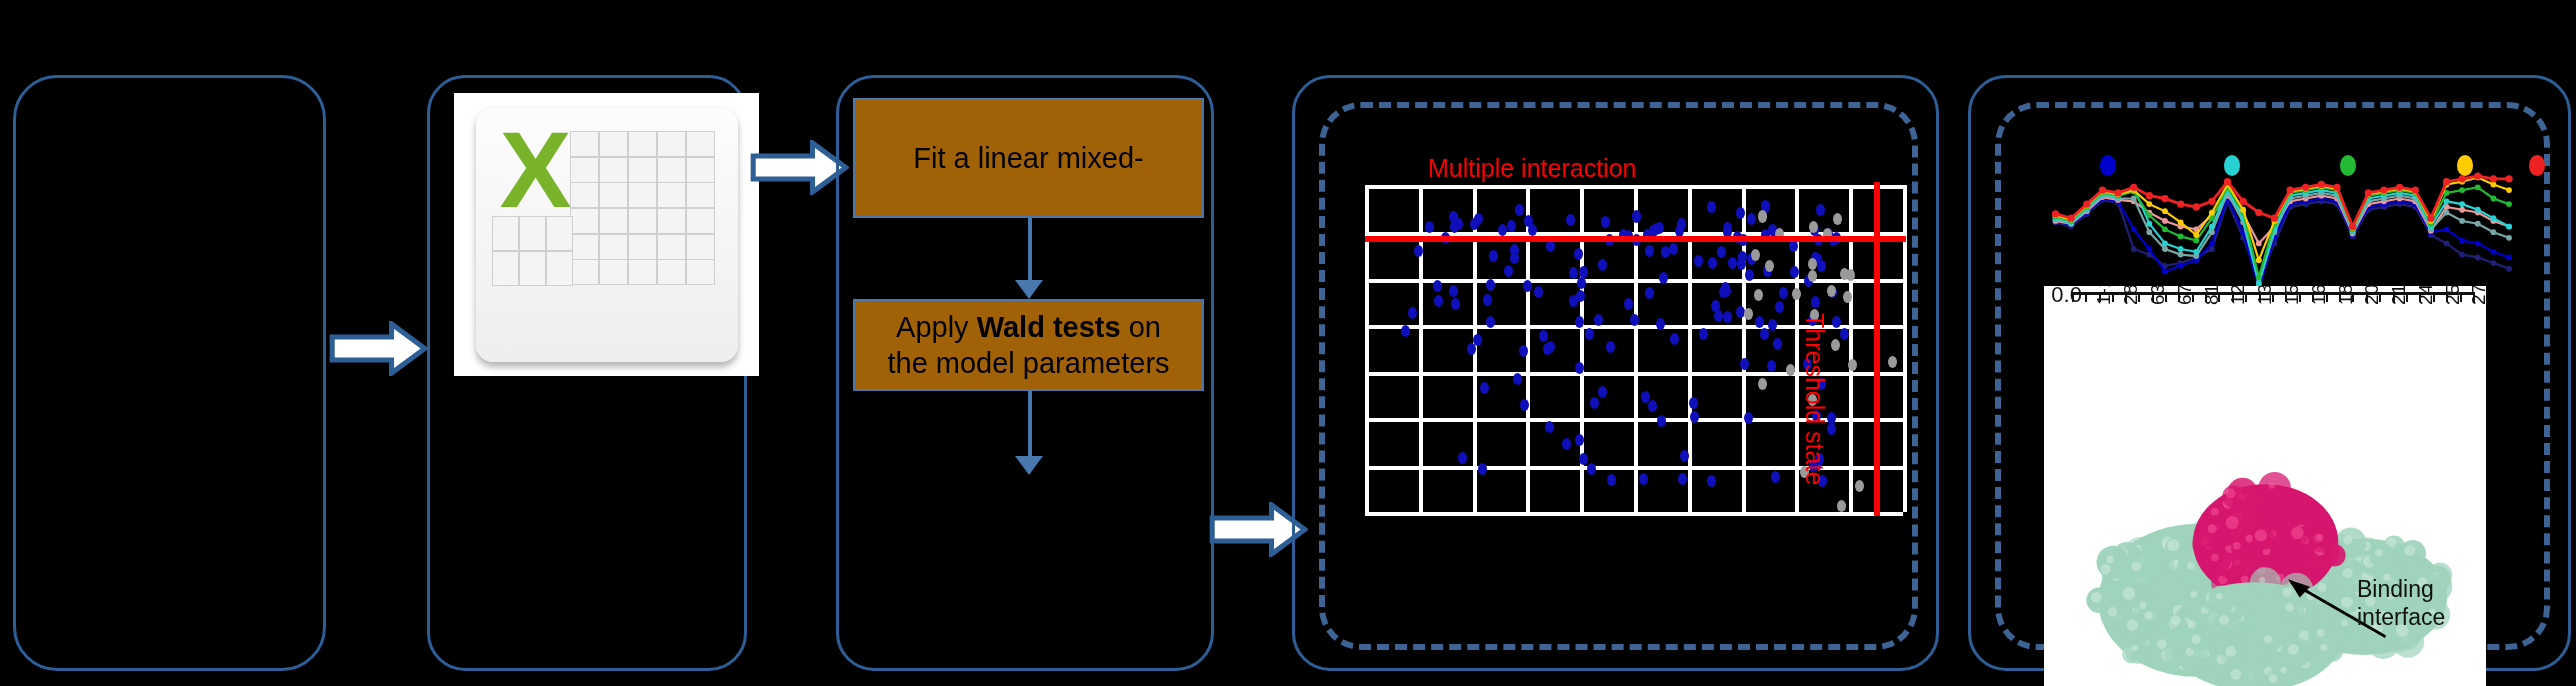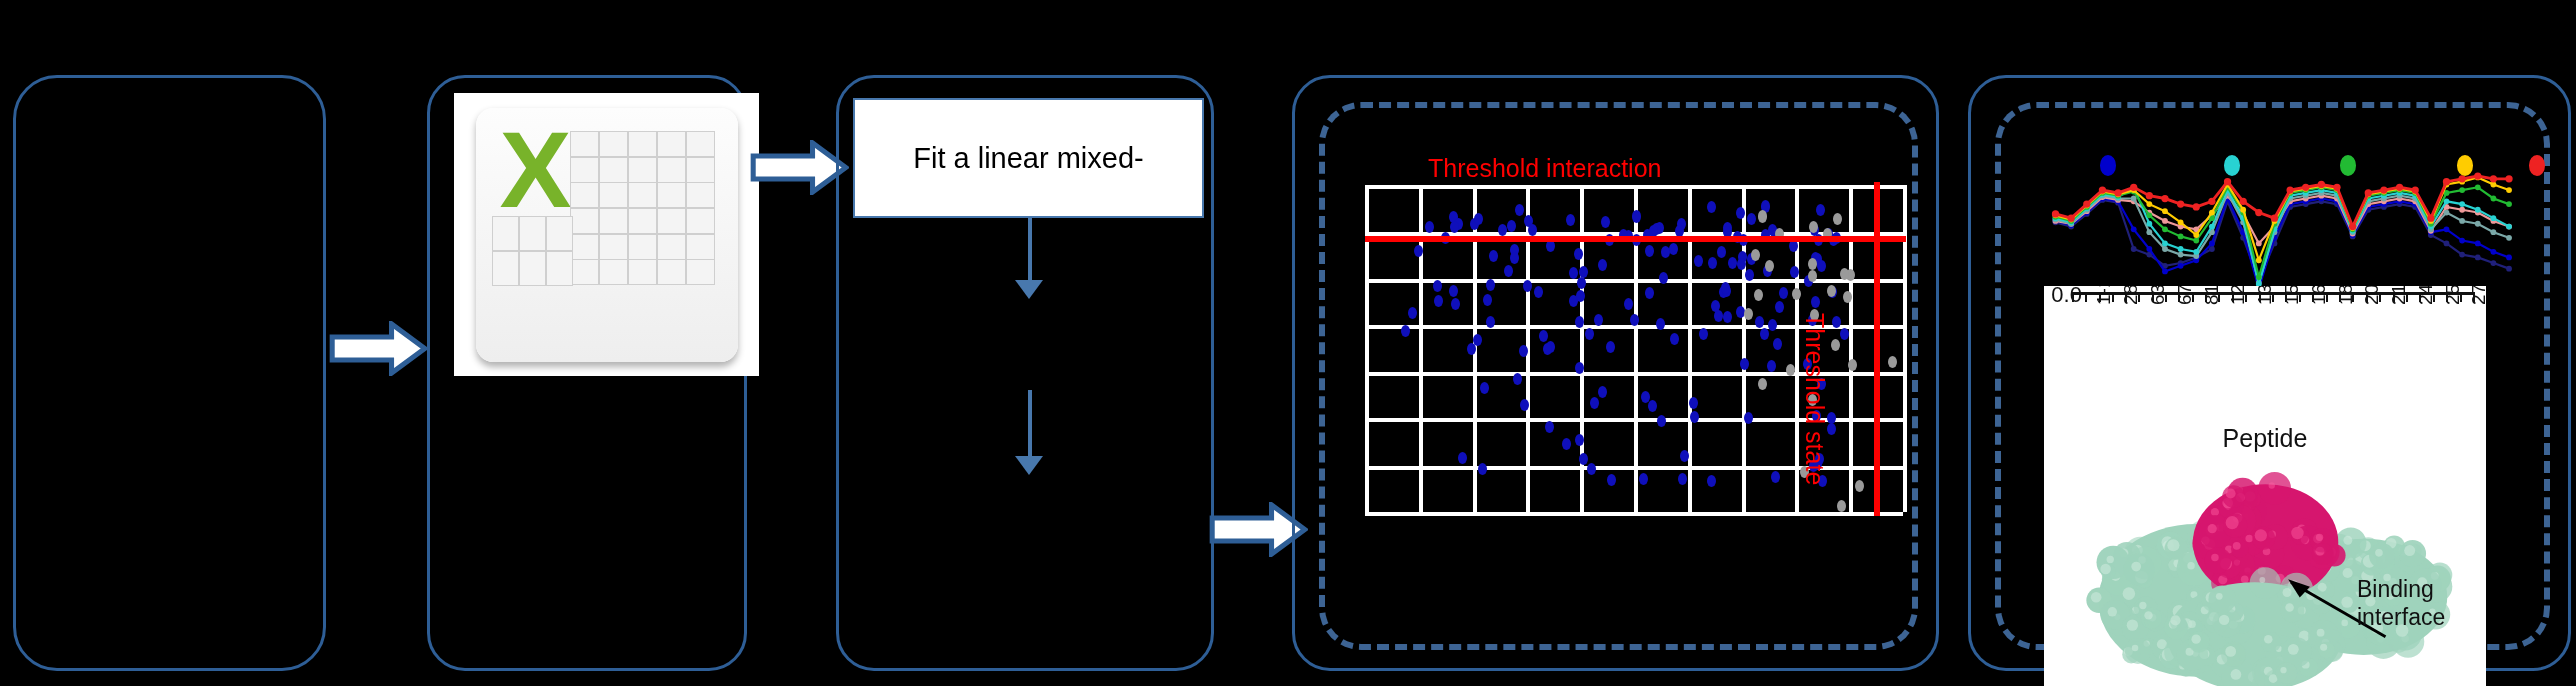--- a/index.html
+++ b/index.html
@@ -36,21 +36,21 @@
   .gcell{position:absolute;border:1.2px solid #cfcfcf;background:#f4f4f4;box-sizing:border-box;}
   .csv-x{position:absolute;left:16px;top:11.6px;width:87px;height:102px;
          color:#78b32a;font-weight:bold;font-size:108px;line-height:102px;
          text-align:center;font-family:"Liberation Sans",sans-serif;}
   .csv-band{position:absolute;left:0;bottom:0;width:100%;height:76px;
             background:linear-gradient(#74ac28,#5d9020);
             color:#fff;font-weight:bold;font-size:45px;letter-spacing:1.5px;
             display:flex;align-items:center;justify-content:center;}
 
   
-  .flowbox{position:absolute;background:#ffffff;border:2.2px solid #4878ad;
+  .flowbox{position:absolute;background:#a16207;border:2.2px solid #4878ad;
            box-sizing:border-box;color:#000;text-align:center;
            display:flex;flex-direction:column;align-items:center;justify-content:center;
            font-size:29px;line-height:36px;}
   #flow-1{left:853px;top:98px;width:351px;height:120px;}
   #flow-2{left:853px;top:299px;width:351px;height:92px;}
   #flow-3{left:853px;top:475px;width:351px;height:135px;}
   .flowbox b{font-weight:bold;}
   .connector{position:absolute;left:1028px;width:3.6px;background:#4878ad;}
   #conn-1{top:218px;height:64px;}
   #conn-2{top:390px;height:68px;}
@@ -161,20 +161,24 @@
   </div>
 
   <div class="panel" id="panel-model"></div>
 
   <div class="flowbox" id="flow-1">
     <div><span>Fit a linear mixed-</span></div>
   </div>
   <div class="connector" id="conn-1"></div>
   <div class="conn-head" id="conn-head-1"></div>
 
+  <div class="flowbox" id="flow-2">
+    <div><span>Apply </span><b>Wald tests</b><span> on</span></div>
+    <div><span>the model parameters</span></div>
+  </div>
   <div class="connector" id="conn-2"></div>
   <div class="conn-head" id="conn-head-2"></div>
 
 
   <div class="arrow" style="left:1209px;top:502px;">
     <svg width="99" height="55" viewBox="0 0 136 76">
       <polygon points="4,22 86,22 86,4 132,38 86,72 86,54 4,54" fill="#ffffff" stroke="#2e5e96" stroke-width="7" stroke-linejoin="miter"></polygon>
     </svg>
   </div>
 
@@ -379,21 +383,21 @@
       <div class="dot g" style="left: 444px; top: 36px;"></div>
       <div class="dot g" style="left: 421px; top: 179px;"></div>
       <div class="dot g" style="left: 475px; top: 83px;"></div>
       <div class="dot g" style="left: 393px; top: 193px;"></div>
       <div class="dot g" style="left: 443px; top: 73px;"></div>
       <div class="dot g" style="left: 468px; top: 28px;"></div>
       <div class="dot g" style="left: 389px; top: 104px;"></div>
     </div>
   <div id="thresh-h"></div>
   <div id="thresh-v"></div>
-  <div id="thresh-h-label">Threshold interaction</div>
+  <div id="thresh-h-label">Multiple interaction</div>
   <div id="thresh-v-label">Threshold state</div>
 
   <div class="panel" id="panel-valid">
     <div class="panel-dashed"></div>
   </div>
 
   <div id="peptide-chart">
       <svg width="480" height="149" viewBox="0 0 660 205">
         <polyline points="28,106.43 49.51724137931035,112.22000000000001 71.0344827586207,94.85 92.55172413793103,75.55 114.06896551724138,79.41 135.58620689655174,143.1 157.10344827586206,150.82 178.6206896551724,166.26000000000002 200.13793103448276,162.4 221.6551724137931,154.68 243.17241379310346,143.1 264.6896551724138,77.48 286.2068965517241,127.66 307.7241379310345,185.56 329.2413793103448,135.38 350.7586206896552,85.2 372.2758620689655,81.34 393.7931034482758,77.48 415.3103448275862,81.34 436.8275862068965,125.73 458.3448275862069,89.06 479.86206896551727,85.2 501.37931034482756,81.34 522.8965517241379,85.2 544.4137931034483,123.8 565.9310344827586,135.38 587.448275862069,150.82 608.9655172413793,154.68 630.4827586206897,162.4 652,170.12" fill="none" stroke="#20207a" stroke-width="3"></polyline>
         <circle cx="28" cy="106.43" r="4" fill="#20207a"></circle>
@@ -647,21 +651,20 @@
       <div class="legend-dot" style="left: 65px; top: 10.2px; background: rgb(0, 0, 204);"></div>
       <div class="legend-dot" style="left: 189px; top: 10.2px; background: rgb(40, 210, 210);"></div>
       <div class="legend-dot" style="left: 305px; top: 10.2px; background: rgb(34, 187, 51);"></div>
       <div class="legend-dot" style="left: 422px; top: 10.2px; background: rgb(255, 204, 0);"></div>
       <div class="legend-dot" style="left: 494px; top: 10.2px; background: rgb(238, 34, 34);"></div>
     </div>
 
   <div id="white-box">
     <div id="axis-rule"></div>
     <div id="ytick-text">0.0</div>
-    <div id="xaxis-title">Peptide</div>
     <div id="structure">
         <svg width="407" height="240" viewBox="0 0 560 330">
           <g>
             <ellipse cx="170" cy="200" rx="135" ry="105" fill="#9fd3bc"></ellipse>
             <circle cx="179.80232925050885" cy="111.88663420455138" r="22.546692377210917" fill="#9fd3bc" opacity="0.5541888594646887"></circle>
             <circle cx="175.80232925050885" cy="107.88663420455138" r="4.847739112026868" fill="#d9f0e4" opacity="0.45"></circle>
             <circle cx="133.93746487613404" cy="123.95098176254797" r="18.551353935409036" fill="#9fd3bc" opacity="0.9588719727512784"></circle>
             <circle cx="129.93746487613404" cy="119.95098176254797" r="8.157313110380112" fill="#d9f0e4" opacity="0.45"></circle>
             <circle cx="143.53587366944373" cy="155.3062479020808" r="13.720362605396826" fill="#9fd3bc" opacity="0.7451597274258546"></circle>
             <circle cx="139.53587366944373" cy="151.3062479020808" r="8.157689215688823" fill="#d9f0e4" opacity="0.45"></circle>

